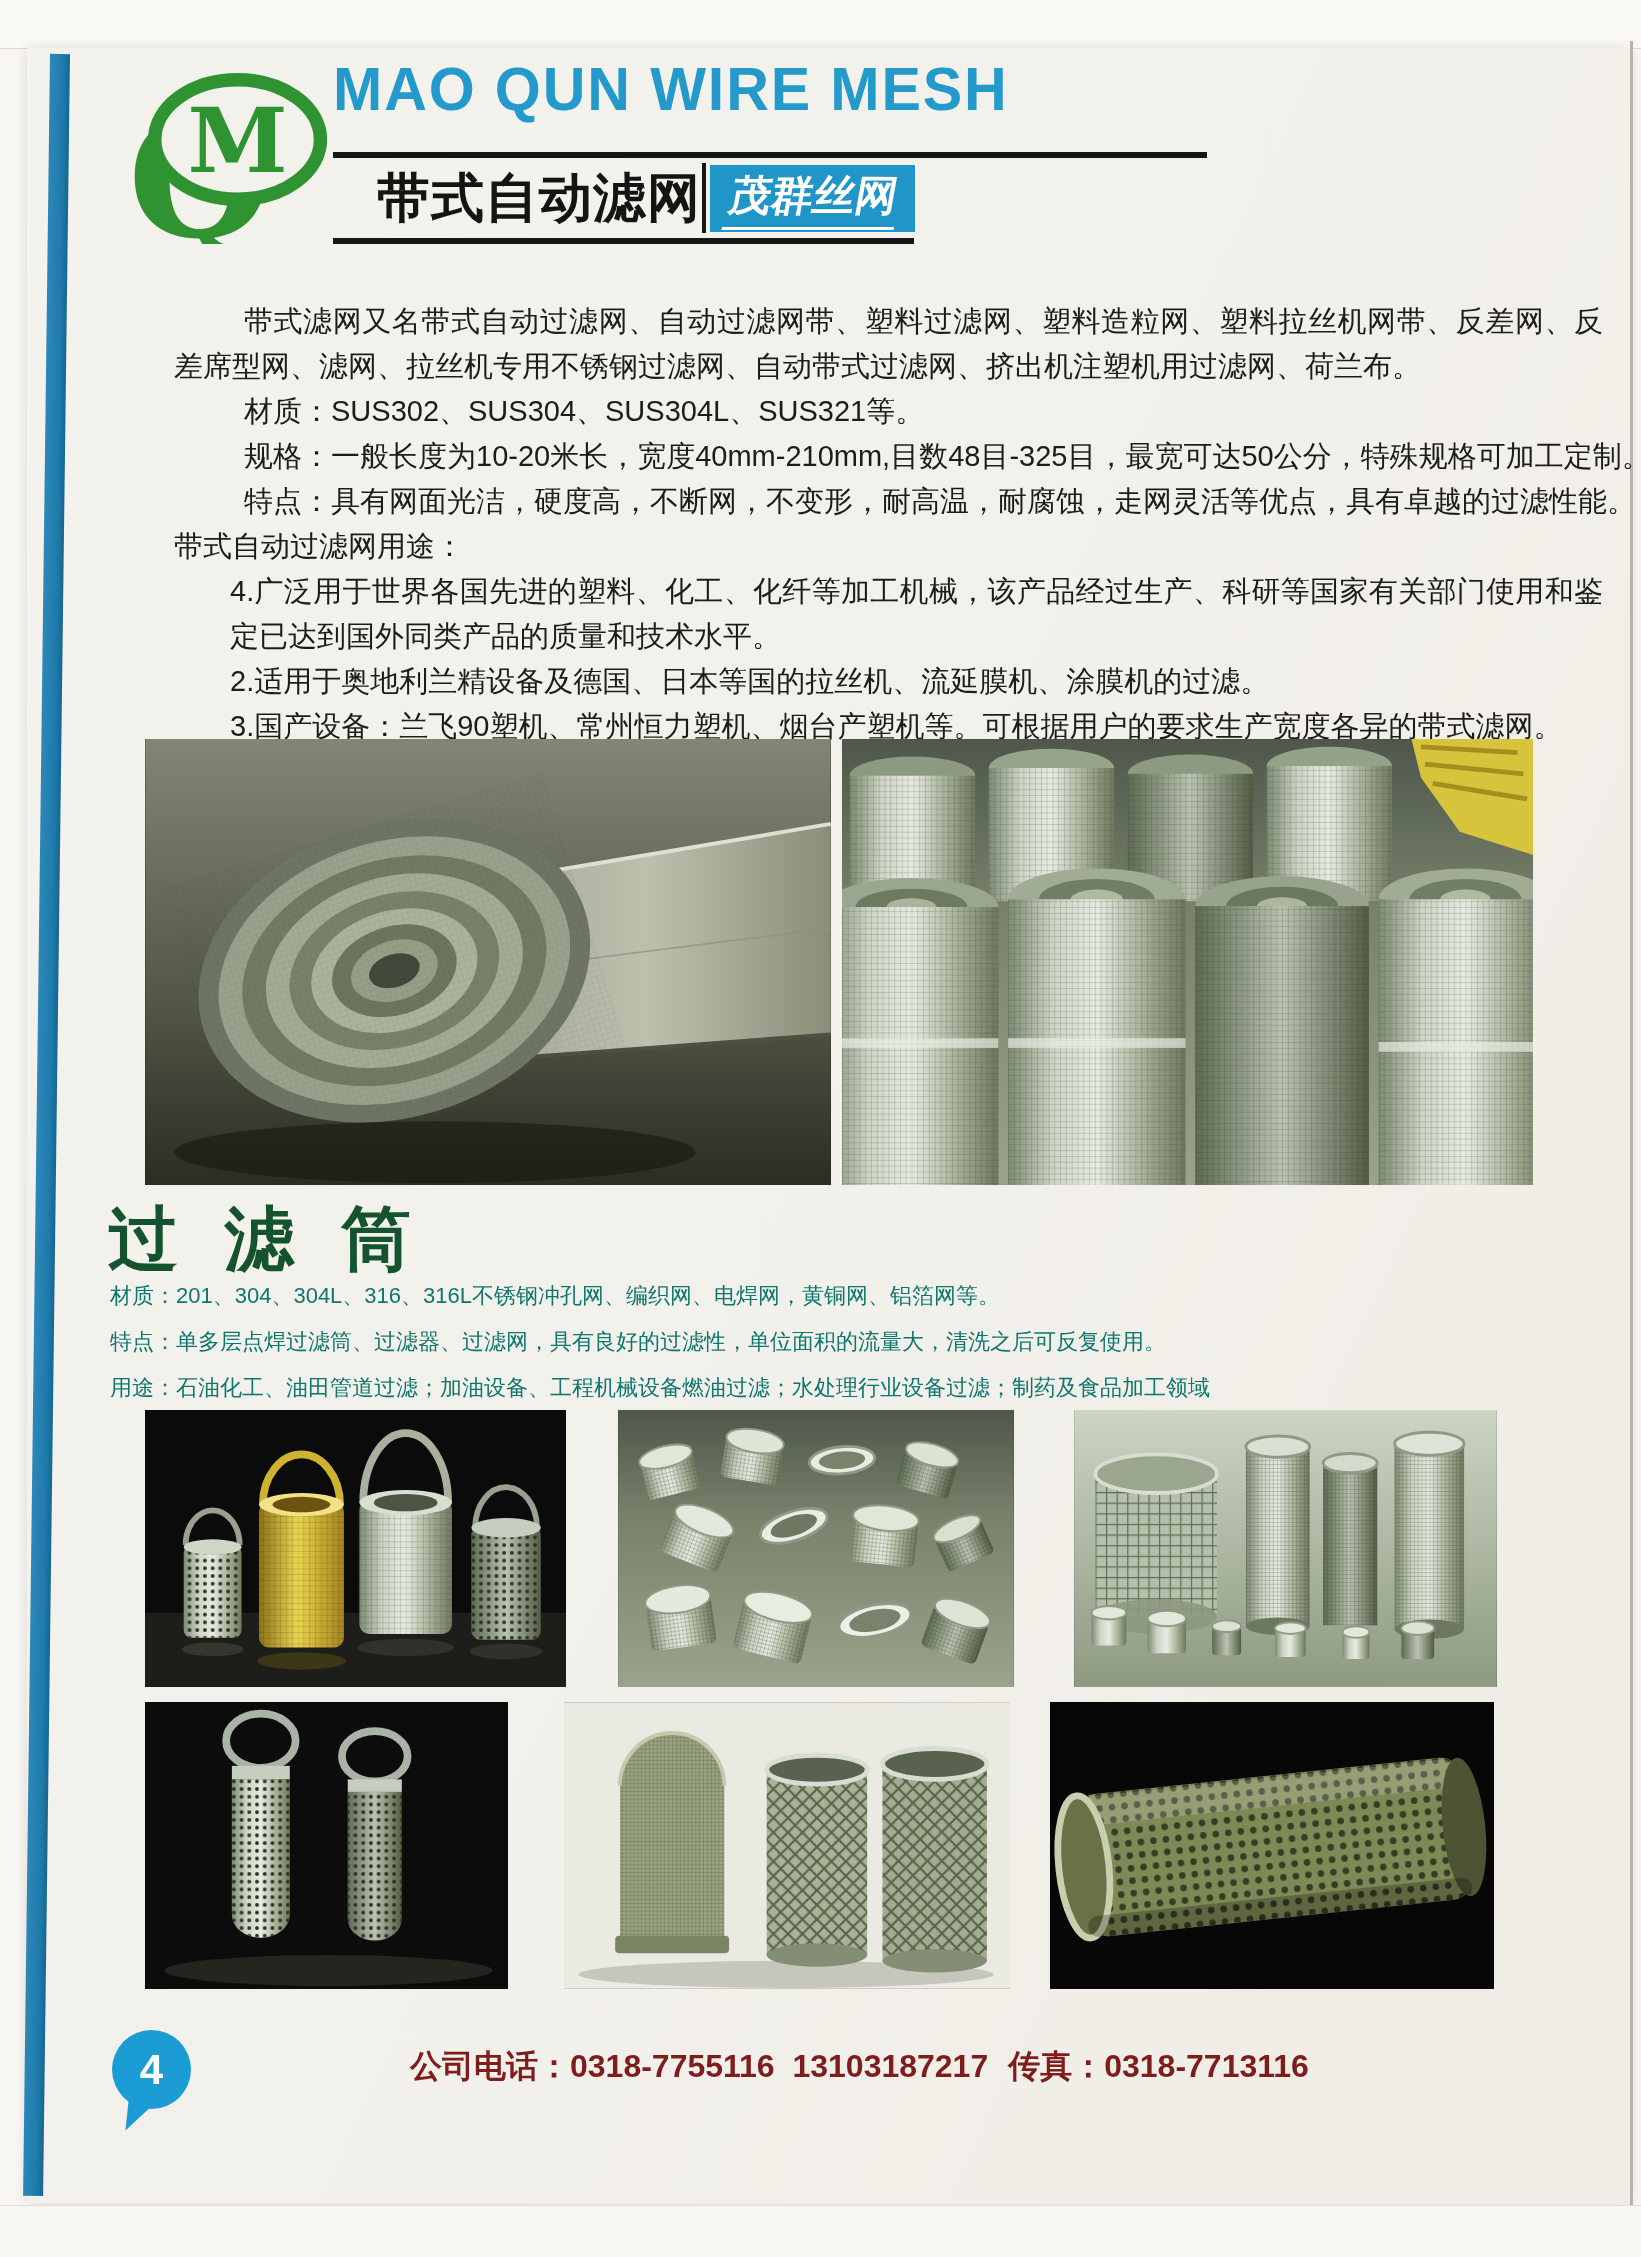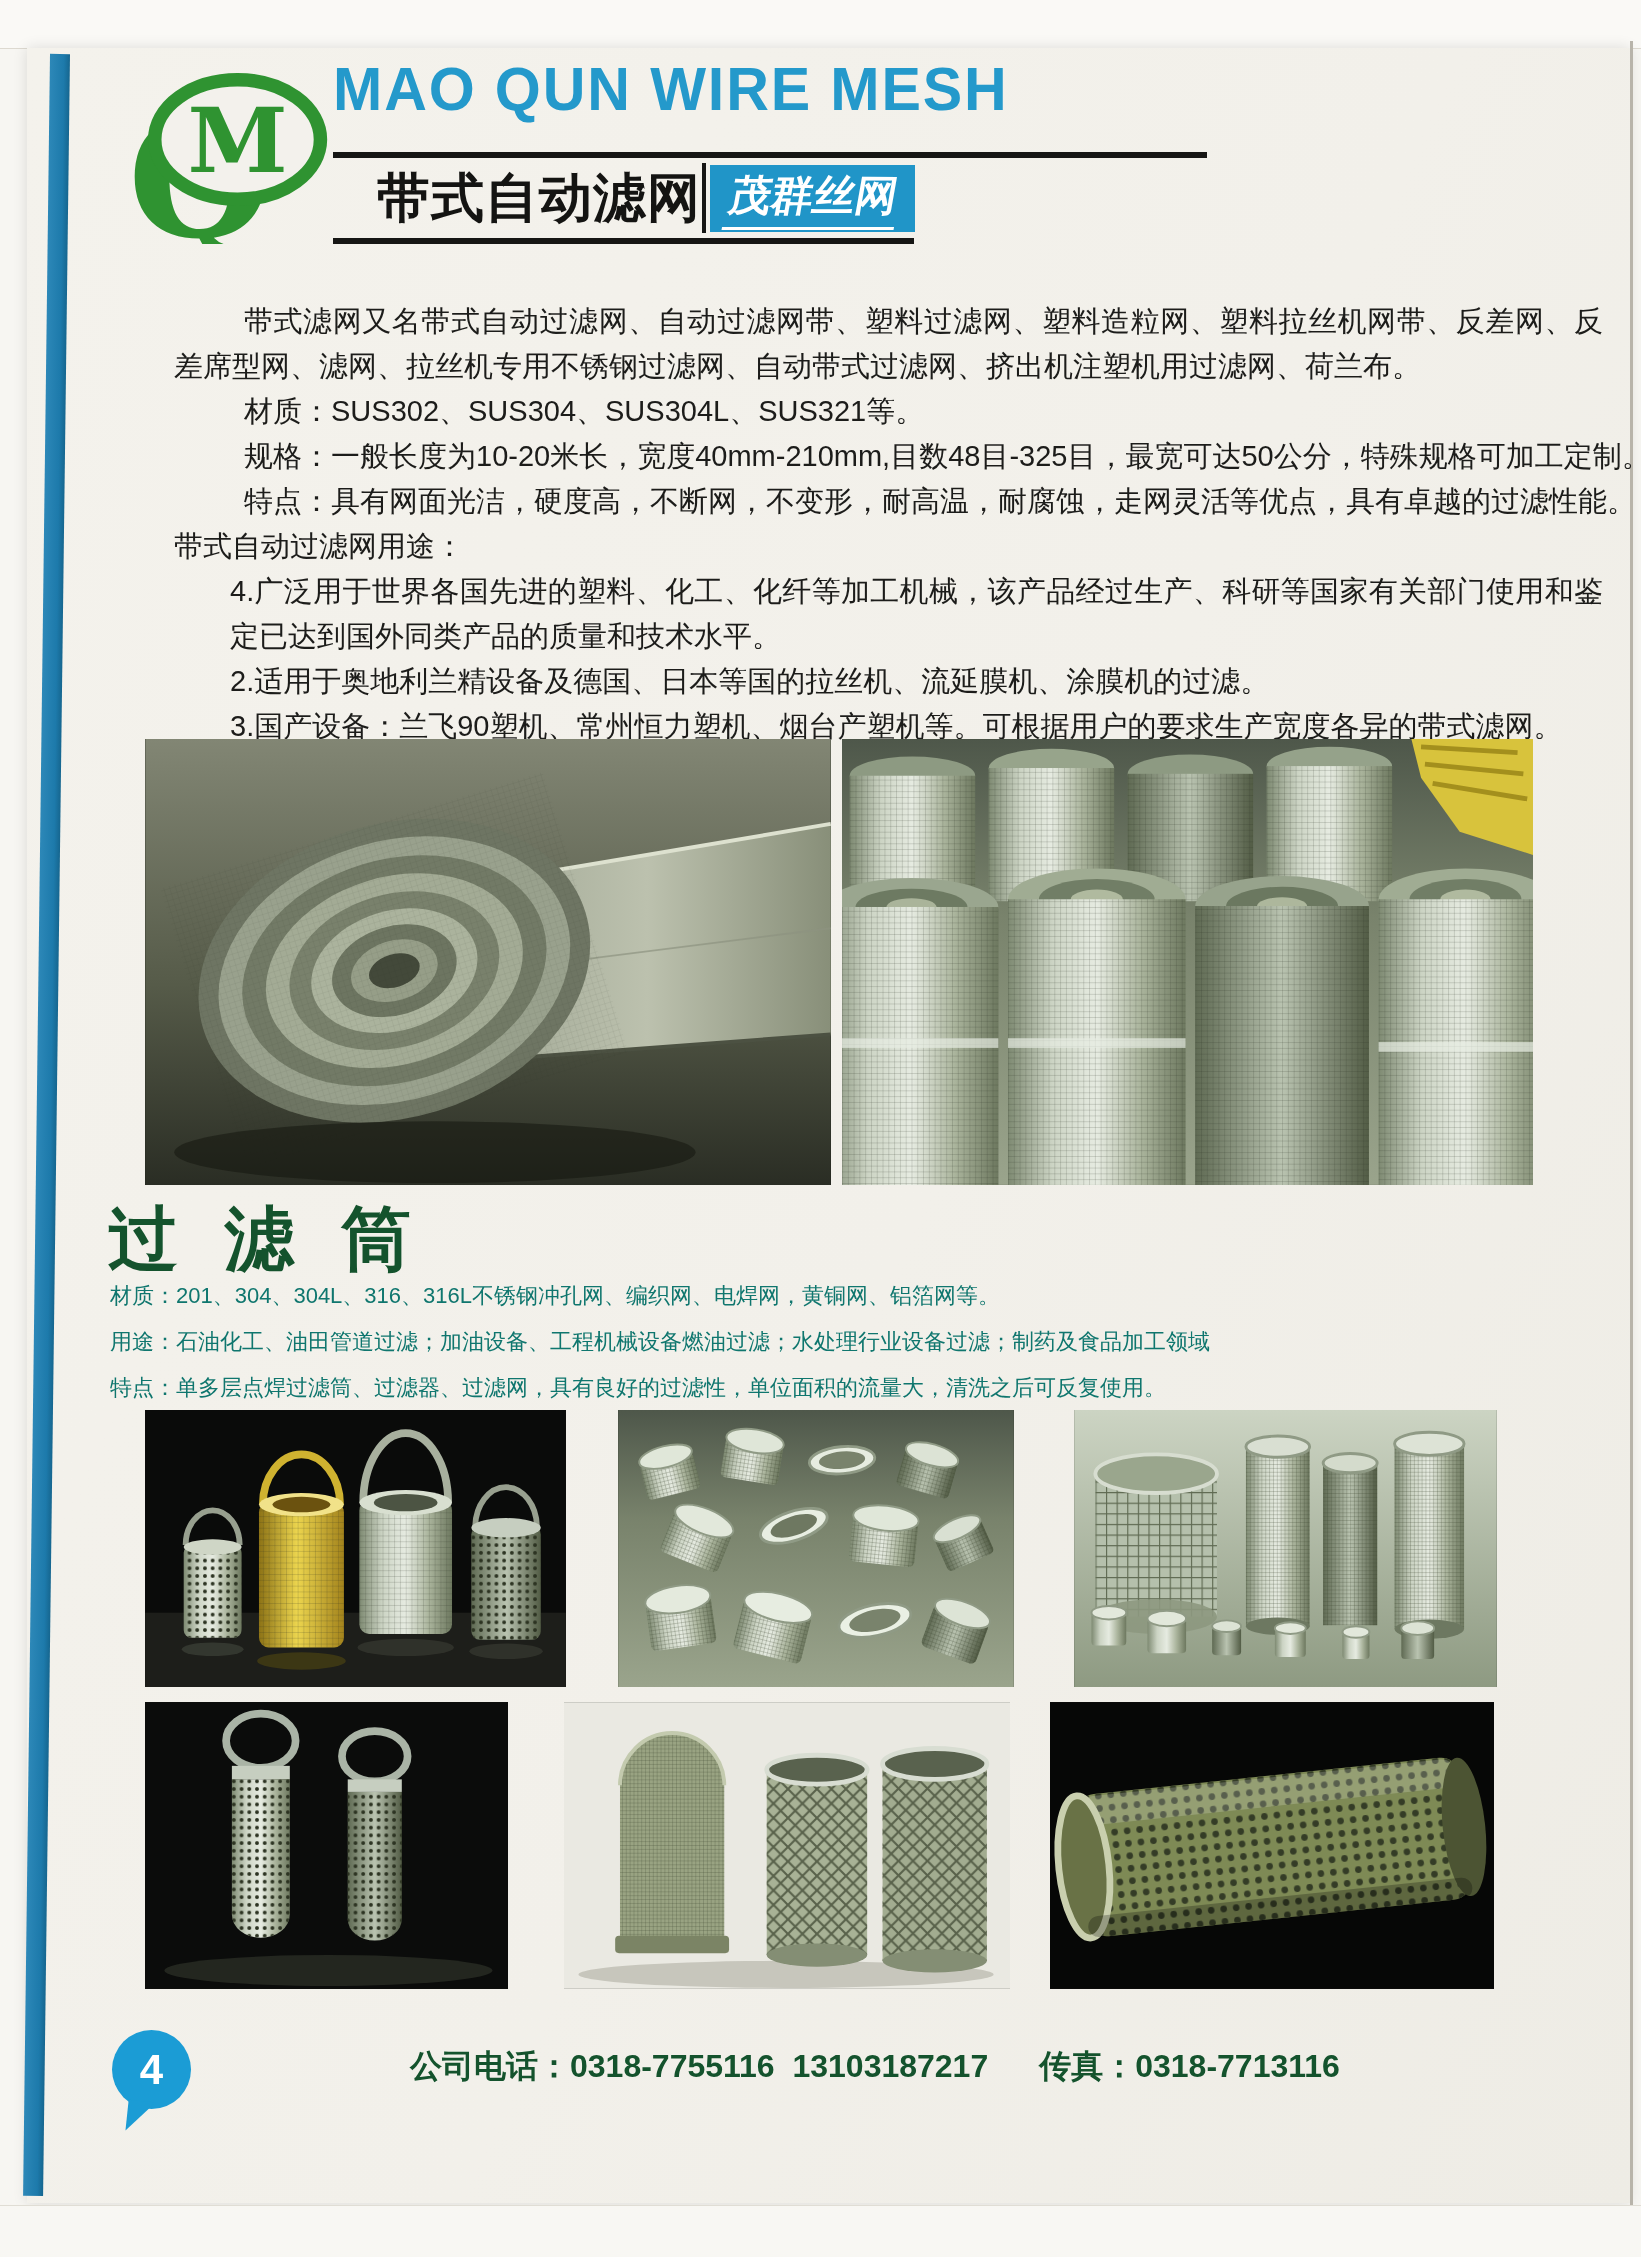--- a/index.html
+++ b/index.html
@@ -87,22 +87,22 @@
     left:112px;top:2030px;width:79px;height:79px;border-radius:50%;
     background:#1b9cd5;color:#fff;font-size:42px;font-weight:700;
     display:flex;align-items:center;justify-content:center;
   }
   .page-bubble::after{
     content:"";position:absolute;left:15.4px;bottom:-23px;width:0;height:0;
     border-top:31px solid #1b9cd5;border-right:27px solid transparent;
     transform:rotate(6deg);
   }
   .footer-line{
-    left:410px;top:2045px;display:flex;gap:51px;align-items:baseline;
-    font-size:32px;font-weight:700;color:#14532d;white-space:pre;text-align:center;
+    left:410px;top:2045px;display:flex;gap:20px;align-items:baseline;
+    font-size:32px;font-weight:700;color:#7f1d1d;white-space:pre;text-align:center;
   }
 </style>
 </head>
 <body>
 
 <svg width="0" height="0" style="position:absolute" aria-hidden="true">
   <defs>
     <linearGradient id="gV" x1="0" y1="0" x2="1" y2="0">
       <stop offset="0" stop-color="#7e8a72"></stop>
         <stop offset=".25" stop-color="#ccd4c4"></stop>
@@ -283,22 +283,22 @@
             <rect x="0" y="16" width="180" height="296" fill="url(#patMesh)"></rect>
             <rect x="0" y="164" width="180" height="10" fill="#e7ece2" opacity=".7"></rect>
           </g>
       </g>
     </svg>
   </div>
 
   <div class="sec-title abs">过 滤 筒</div>
   <div class="sec-text abs">
     <p>材质：201、304、304L、316、316L不锈钢冲孔网、编织网、电焊网，黄铜网、铝箔网等。</p>
+    <p>特点：单多层点焊过滤筒、过滤器、过滤网，具有良好的过滤性，单位面积的流量大，清洗之后可反复使用。</p>
     <p>用途：石油化工、油田管道过滤；加油设备、工程机械设备燃油过滤；水处理行业设备过滤；制药及食品加工领域</p>
-    <p>特点：单多层点焊过滤筒、过滤器、过滤网，具有良好的过滤性，单位面积的流量大，清洗之后可反复使用。</p>
   </div>
 
   <div class="photo b2a">
     <svg viewBox="0 0 436 287" width="421" height="277">
       <rect width="436" height="287" fill="#0a0b0a"></rect>
       <rect y="210" width="436" height="77" fill="#1d1e1a"></rect>
 
       <g transform="translate(34 96)">
         <path d="M8 44 A28 36 0 0 1 64 44" fill="none" stroke="#98a08f" stroke-width="6"></path>
         <rect x="6" y="44" width="60" height="96" rx="8" fill="url(#gV)"></rect>

